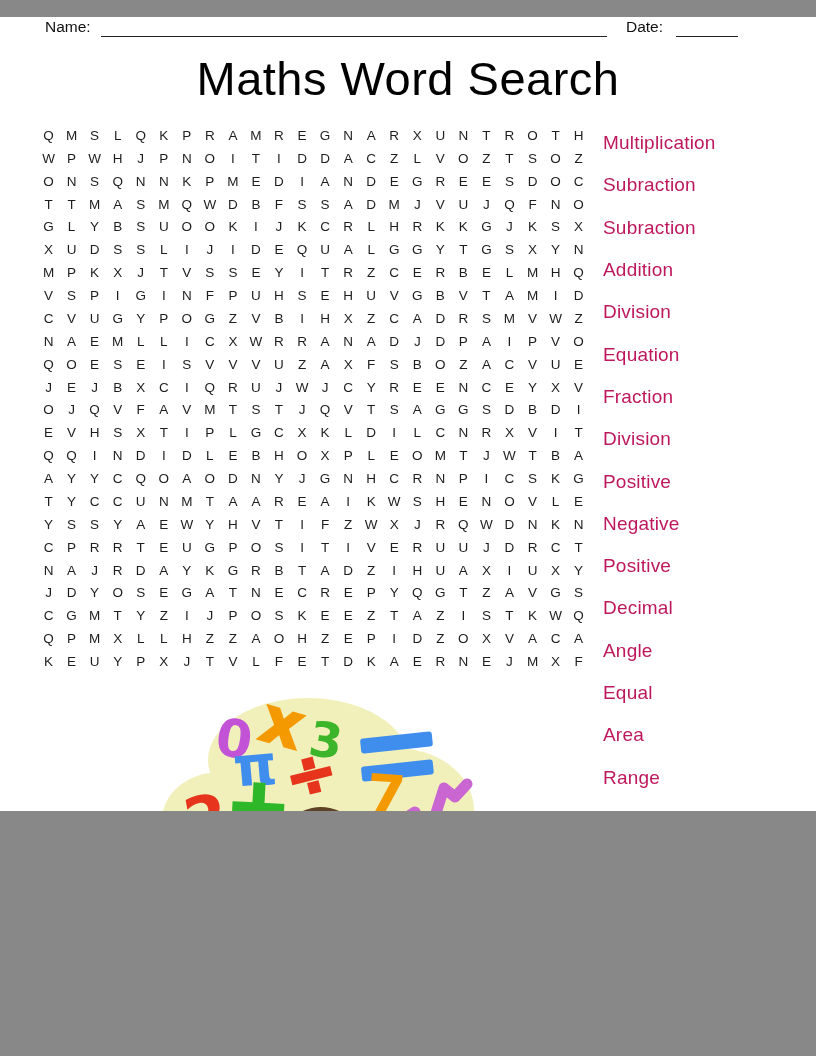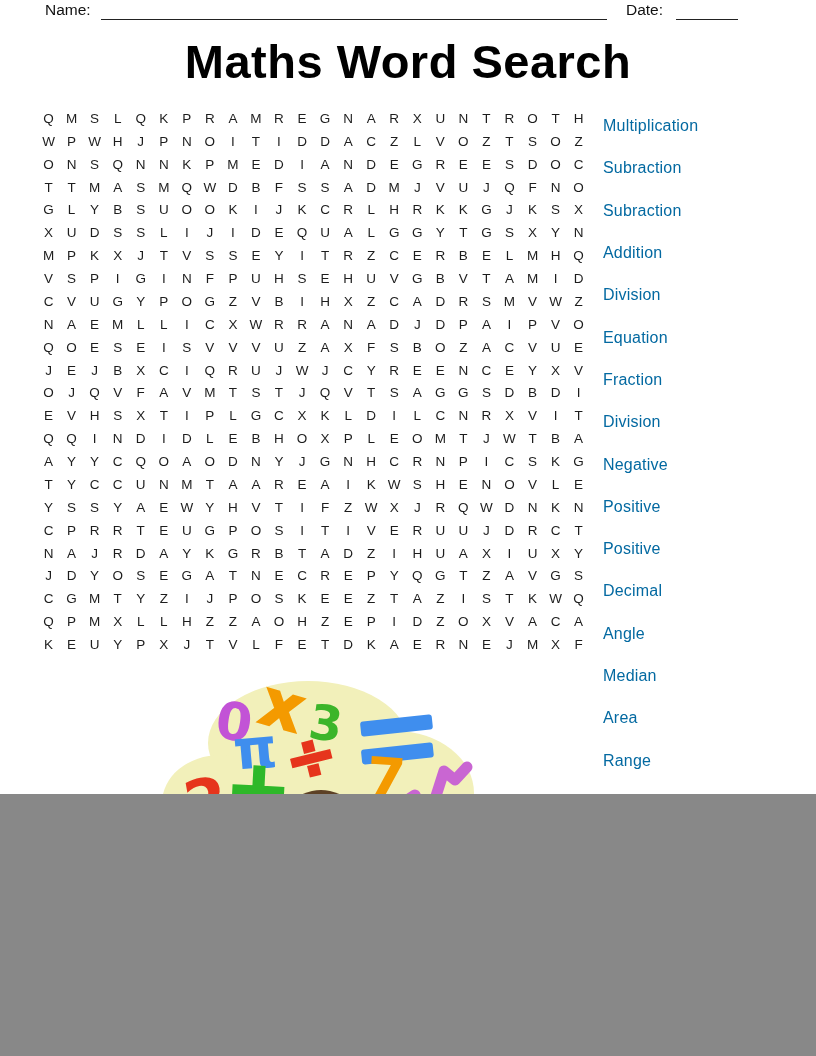--- a/index.html
+++ b/index.html
@@ -1,47 +1,47 @@
 <!DOCTYPE html>
 <html><head>
 <meta charset="utf-8">
 <style>
   html,body{margin:0;padding:0;background:#888;}
   .page{
     position:relative;width:816px;height:794px;background:#ffffff;
-    margin:0 auto;overflow:hidden;
+    margin:17px auto;overflow:hidden;
     font-family:"Liberation Sans",sans-serif;color:#111;
   }
   
   .hdr-label{position:absolute;top:1px;font-size:15.5px;color:#111;}
   .name-label{left:45px;}
   .date-label{left:626px;}
   .hdr-line{position:absolute;top:0;height:19px;border-bottom:1.6px solid #222;}
   .name-line{left:101px;width:506px;}
   .date-line{left:676px;width:62px;}
   
   .title{
     position:absolute;left:0;right:0;top:34px;text-align:center;
-    font-size:47px;font-weight:700;letter-spacing:0.5px;color:#000;
+    font-size:47px;font-weight:400;letter-spacing:0.5px;color:#000;
     font-family:"Liberation Sans","DejaVu Sans",sans-serif;
   }
   
   .grid{
     position:absolute;left:37px;top:107px;
     display:grid;grid-template-columns:repeat(24,23.06px);grid-auto-rows:22.88px;
   }
   .cell{
     display:flex;align-items:center;justify-content:center;
     font-size:13.5px;font-weight:500;color:#1d1d1d;
   }
   
   .words{position:absolute;left:603px;top:105px;}
   .word{
     height:42.3px;display:flex;align-items:center;
-    font-size:16px;color:#0369a1;letter-spacing:0.2px;
+    font-size:19px;color:#be185d;letter-spacing:0.2px;
   }
   
   .illus{position:absolute;left:158px;top:668px;width:318px;height:306px;}
 </style>
 </head>
 <body>
 
 <div class="page">
 
   <span class="hdr-label name-label">Name:</span>
@@ -632,26 +632,26 @@
 
   <div class="words">
       <div class="word">Multiplication</div>
       <div class="word">Subraction</div>
       <div class="word">Subraction</div>
       <div class="word">Addition</div>
       <div class="word">Division</div>
       <div class="word">Equation</div>
       <div class="word">Fraction</div>
       <div class="word">Division</div>
+      <div class="word">Positive</div>
       <div class="word">Negative</div>
-      <div class="word">Positive</div>
       <div class="word">Positive</div>
       <div class="word">Decimal</div>
       <div class="word">Angle</div>
-      <div class="word">Median</div>
+      <div class="word">Equal</div>
       <div class="word">Area</div>
       <div class="word">Range</div>
       <div class="word">Mean</div>
     </div>
 
   <div class="illus">
     <svg width="318" height="306" viewBox="0 0 318 306">
 
       <g>
         <ellipse cx="150" cy="75" rx="100" ry="62" fill="#f2f0ba"></ellipse>

